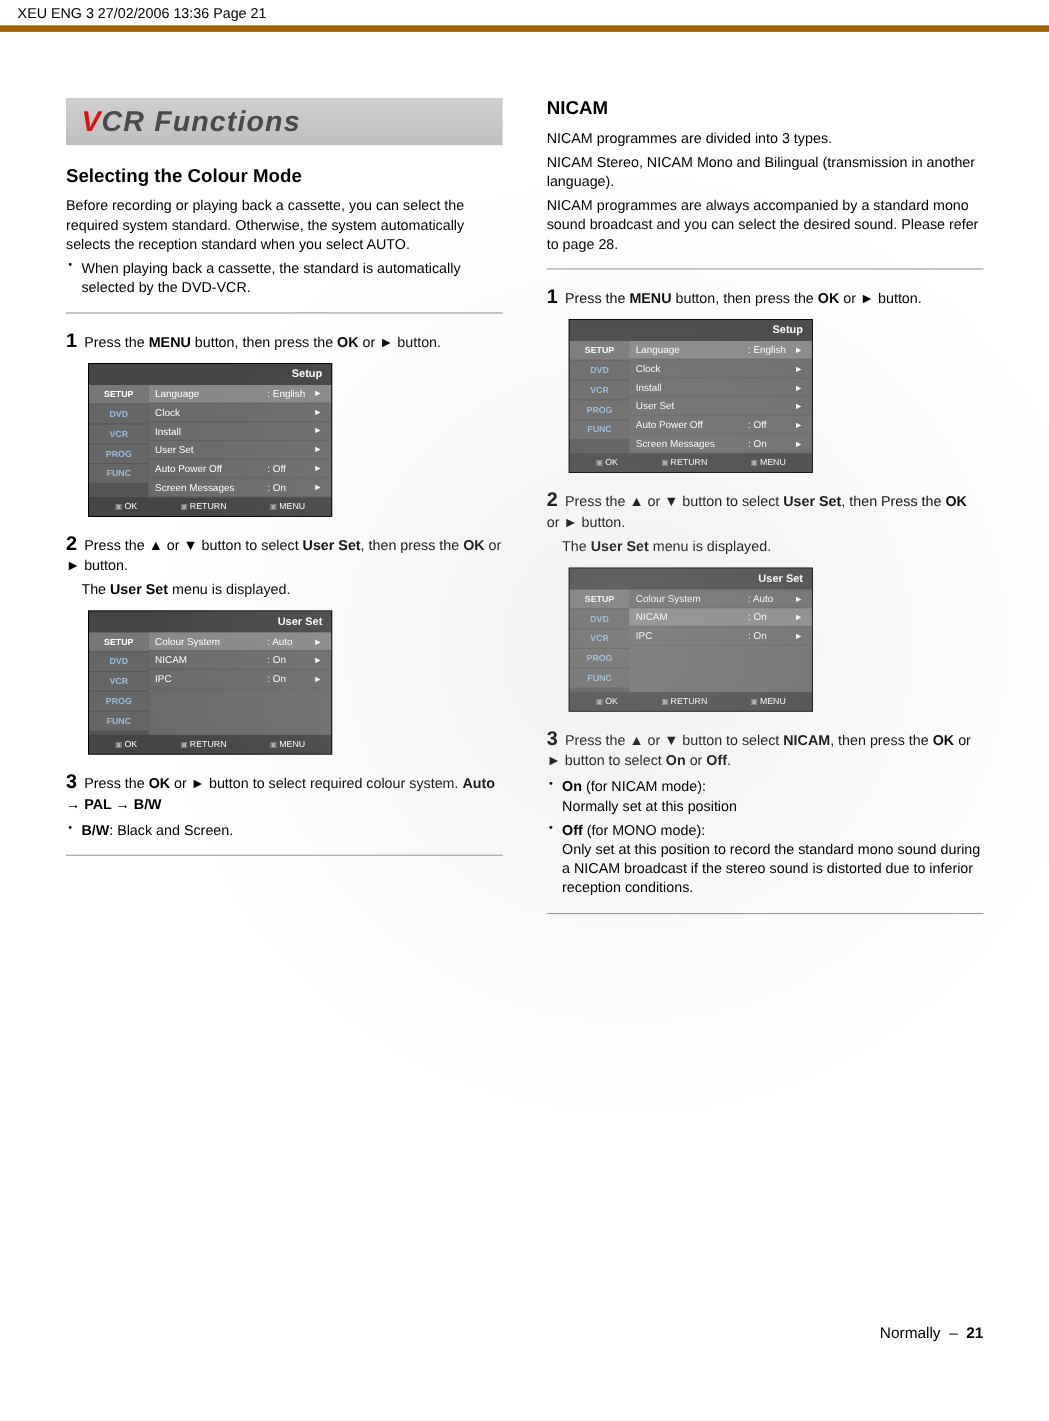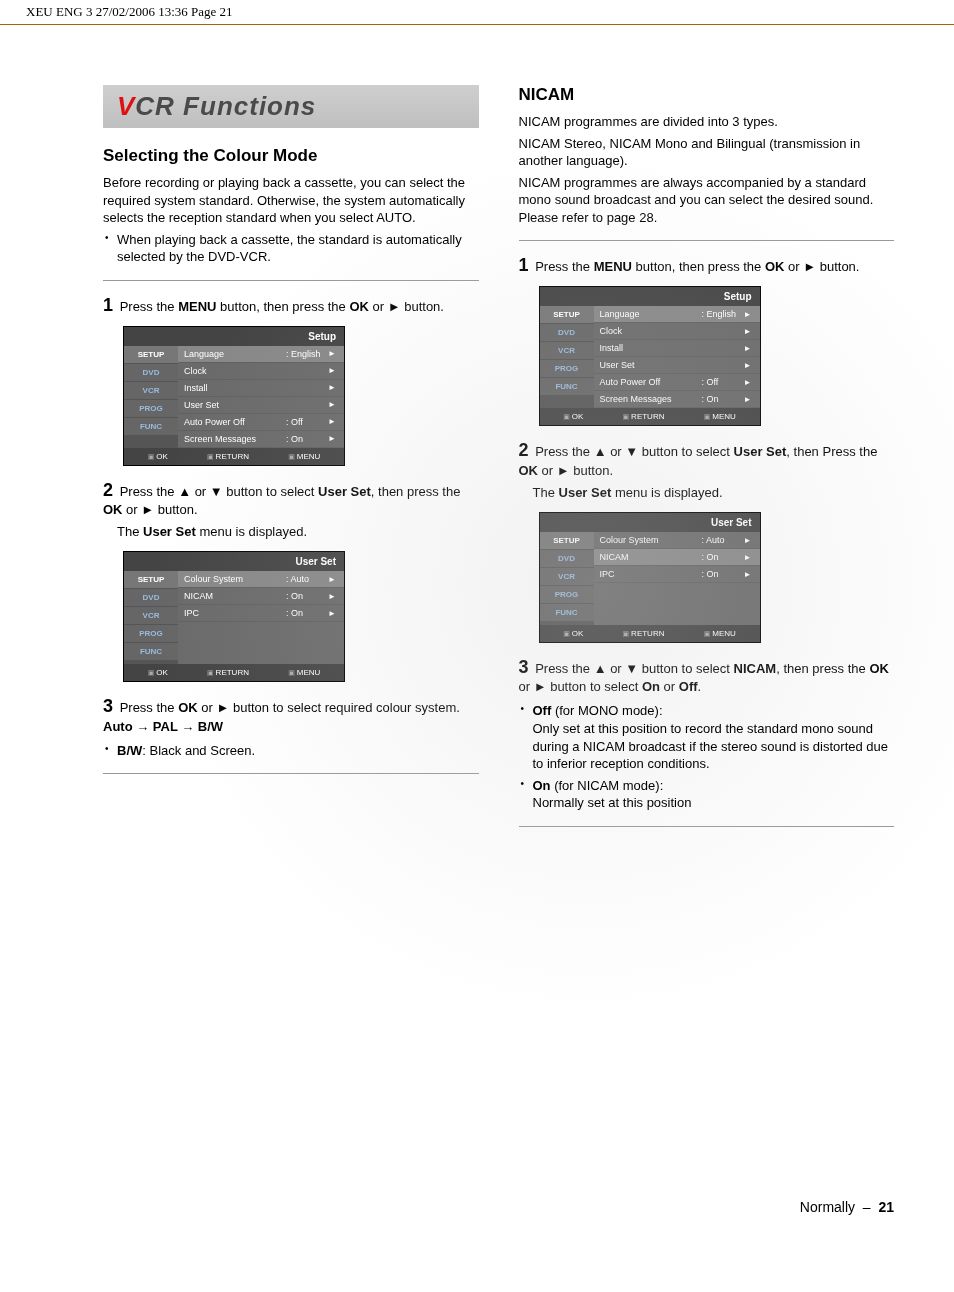--- a/index.html
+++ b/index.html
@@ -4,31 +4,30 @@
 <style>
   body {
     margin: 0;
     font-family: Arial, Helvetica, sans-serif;
     font-size: 13px;
     color: #000;
     background: #fff;
     width: 954px;
   }
   .crop-header {
-    font-family: Liberation Serif, serif;
+    font-family: Liberation Sans, sans-serif;
     font-size: 13px;
-    padding: 4px 26px;
-    border-bottom: 1px solid #a16207;
+    padding: 4px 16px;
+    border-bottom: 6px solid #a16207;
   }
   .page {
     position: relative;
     padding: 60px 60px 50px 60px;
     box-sizing: border-box;
     min-height: 1240px;
-    margin-left: 43px;
   }
   .watermark {
     position: absolute; inset: 0;
     background: radial-gradient(circle at 60% 45%, rgba(200,200,200,0.25) 0, rgba(200,200,200,0) 50%);
     pointer-events: none;
   }
   .cols {
     display: flex;
     gap: 40px;
   }
@@ -332,22 +331,22 @@
             <span>RETURN</span>
             <span>MENU</span>
         </div>
       </div>
 
       <div class="step">
         <span class="num">3</span>
         <span class="body"><span>Press the ▲ or ▼ button to select </span><b>NICAM</b><span>, then press the </span><b>OK</b><span> or ► button to select </span><b>On</b><span> or </span><b>Off</b><span>.</span></span>
       </div>
       <ul class="dot">
+        <li><b>On</b><span> (for NICAM mode):</span><br><span>Normally set at this position</span></li>
         <li><b>Off</b><span> (for MONO mode):</span><br><span>Only set at this position to record the standard mono sound during a NICAM broadcast if the stereo sound is distorted due to inferior reception conditions.</span></li>
-        <li><b>On</b><span> (for NICAM mode):</span><br><span>Normally set at this position</span></li>
       </ul>
       <hr class="sep">
     </div>
   </div>
 
   <div class="footer">
     <span>Normally</span>
     &nbsp;<span>–</span>&nbsp;
     <b class="pg">21</b>
   </div>

